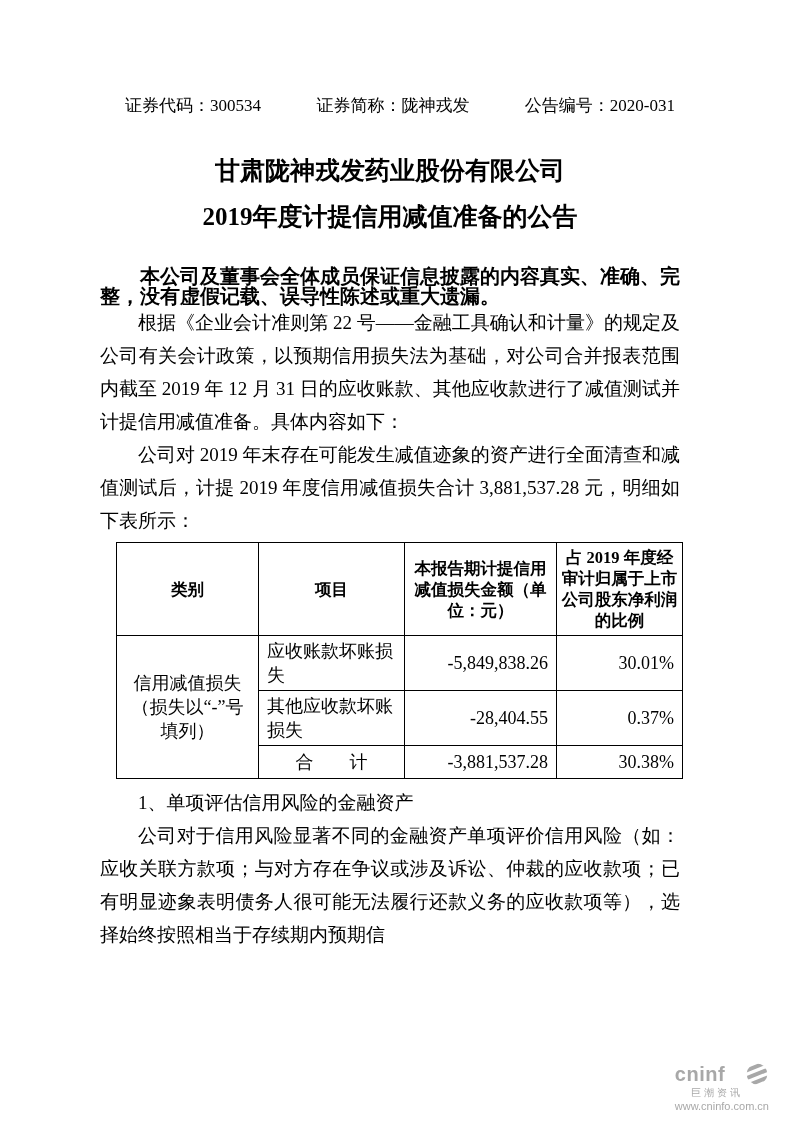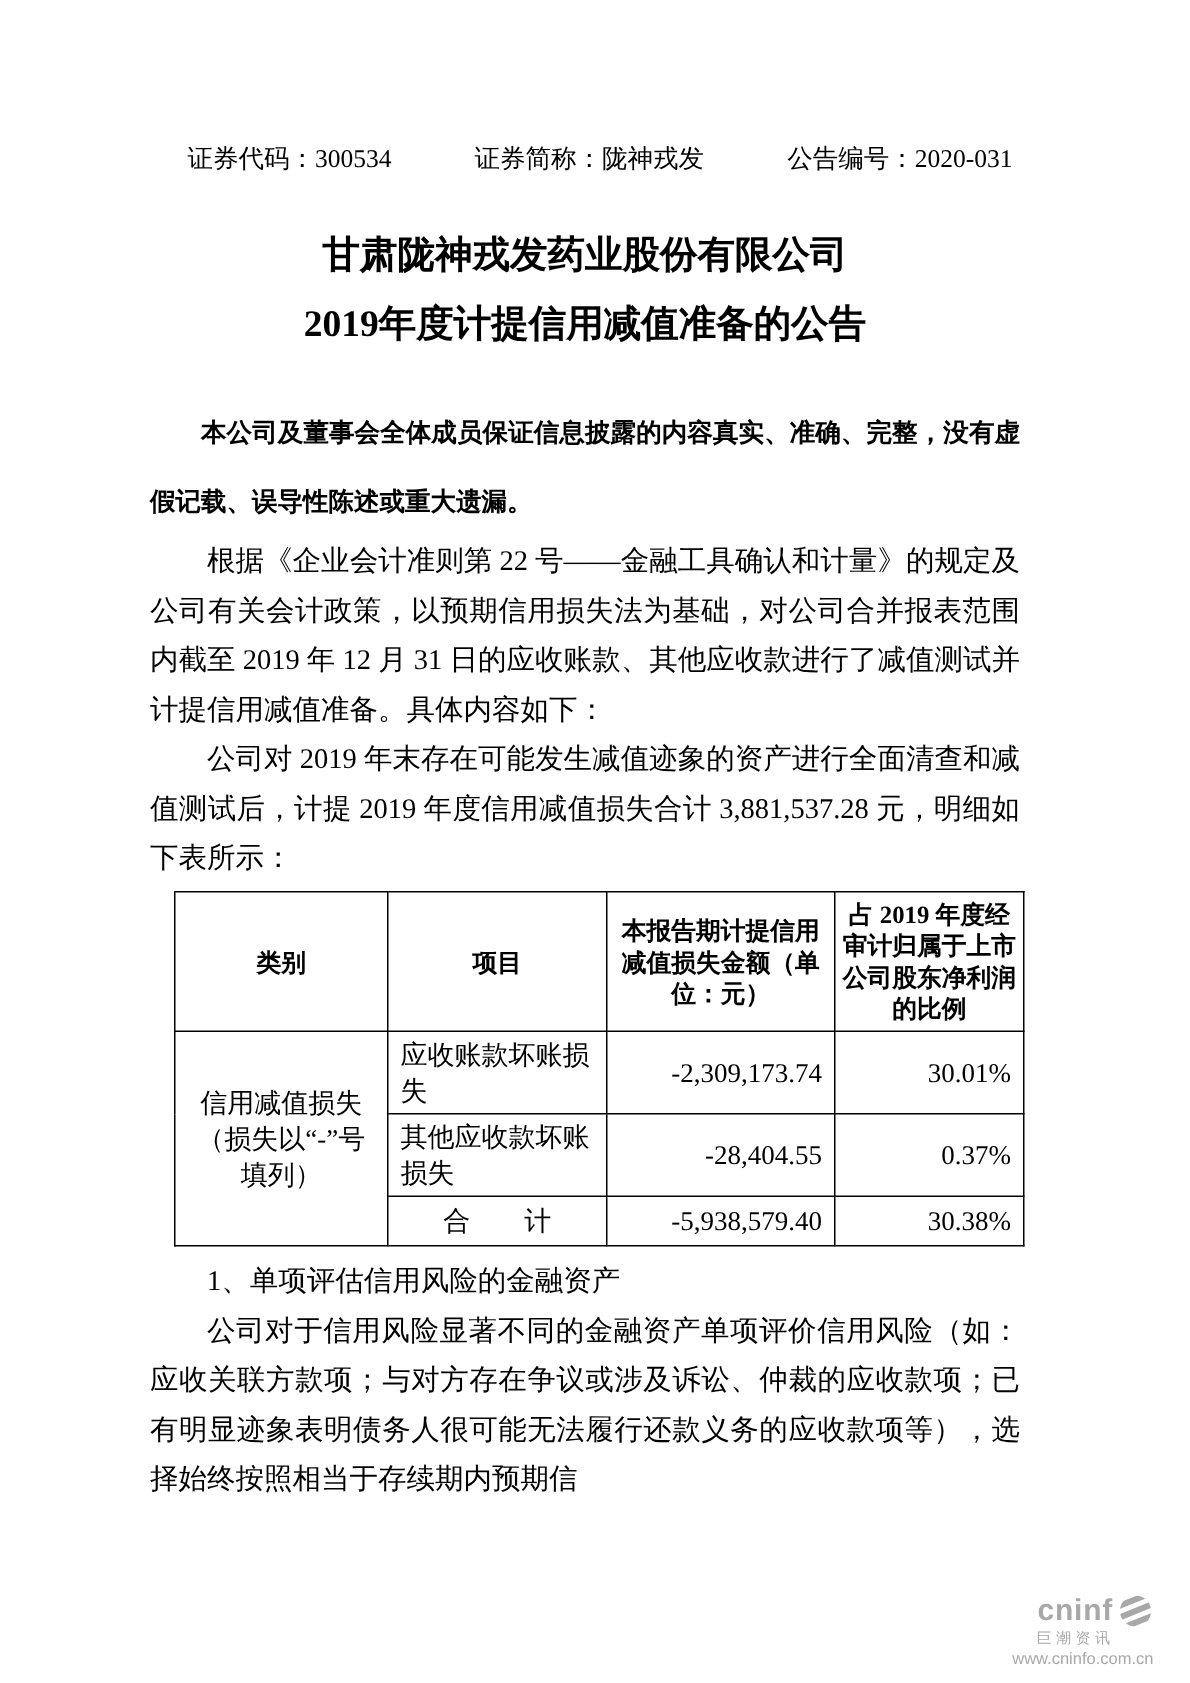--- a/index.html
+++ b/index.html
@@ -28,23 +28,23 @@
   .doc-title {
     margin: 32px 0 0 0;
     text-align: center;
     font-size: 25px;
     font-weight: bold;
     line-height: 46px;
   }
   .doc-title .t-line { display: block; }
   .notice {
     margin: 26px 0 0 0;
-    font-size: 17px;
-    font-weight: bold;
-    line-height: 46px;
+    font-size: 20px;
+    font-weight: bold;
+    line-height: 20px;
     text-indent: 2em;
     text-align: justify;
   }
   .para {
     margin: 0;
     font-size: 19px;
     line-height: 33px;
     text-indent: 2em;
     text-align: justify;
   }
@@ -98,21 +98,21 @@
     right: 24px;
     bottom: 10px;
     text-align: right;
     color: #a8a8a8;
     font-family: "Liberation Sans", sans-serif;
     line-height: 1.1;
   }
   .logo-row {
     display: flex;
     align-items: center;
-    justify-content: flex-end;
+    justify-content: space-between;
     gap: 3px;
   }
   .logo-word {
     font-size: 20px;
     font-weight: bold;
     letter-spacing: 0.5px;
   }
   .logo-cn {
     font-size: 10px;
     letter-spacing: 3px;
@@ -164,31 +164,31 @@
           <th>占 2019 年度经审计归属于上市公司股东净利润的比例</th>
         </tr>
       </thead>
       <tbody>
         <tr>
           <td class="cat-cell" rowspan="3">
             <div>信用减值损失</div>
             <div>（损失以“-”号填列）</div>
           </td>
           <td class="item-cell">应收账款坏账损失</td>
-          <td class="num-cell">-2,309,173.74</td>
+          <td class="num-cell">-5,849,838.26</td>
           <td class="num-cell">30.01%</td>
         </tr>
         <tr>
           <td class="item-cell">其他应收款坏账损失</td>
           <td class="num-cell">-28,404.55</td>
           <td class="num-cell">0.37%</td>
         </tr>
         <tr>
           <td class="item-cell total">合　　计</td>
-          <td class="num-cell">-5,938,579.40</td>
+          <td class="num-cell">-3,881,537.28</td>
           <td class="num-cell">30.38%</td>
         </tr>
       </tbody>
     </table>
 
 
 
     <p class="sub-item">1、单项评估信用风险的金融资产</p>
 
     <p class="para">公司对于信用风险显著不同的金融资产单项评价信用风险（如：应收关联方款项；与对方存在争议或涉及诉讼、仲裁的应收款项；已有明显迹象表明债务人很可能无法履行还款义务的应收款项等），选择始终按照相当于存续期内预期信</p>

